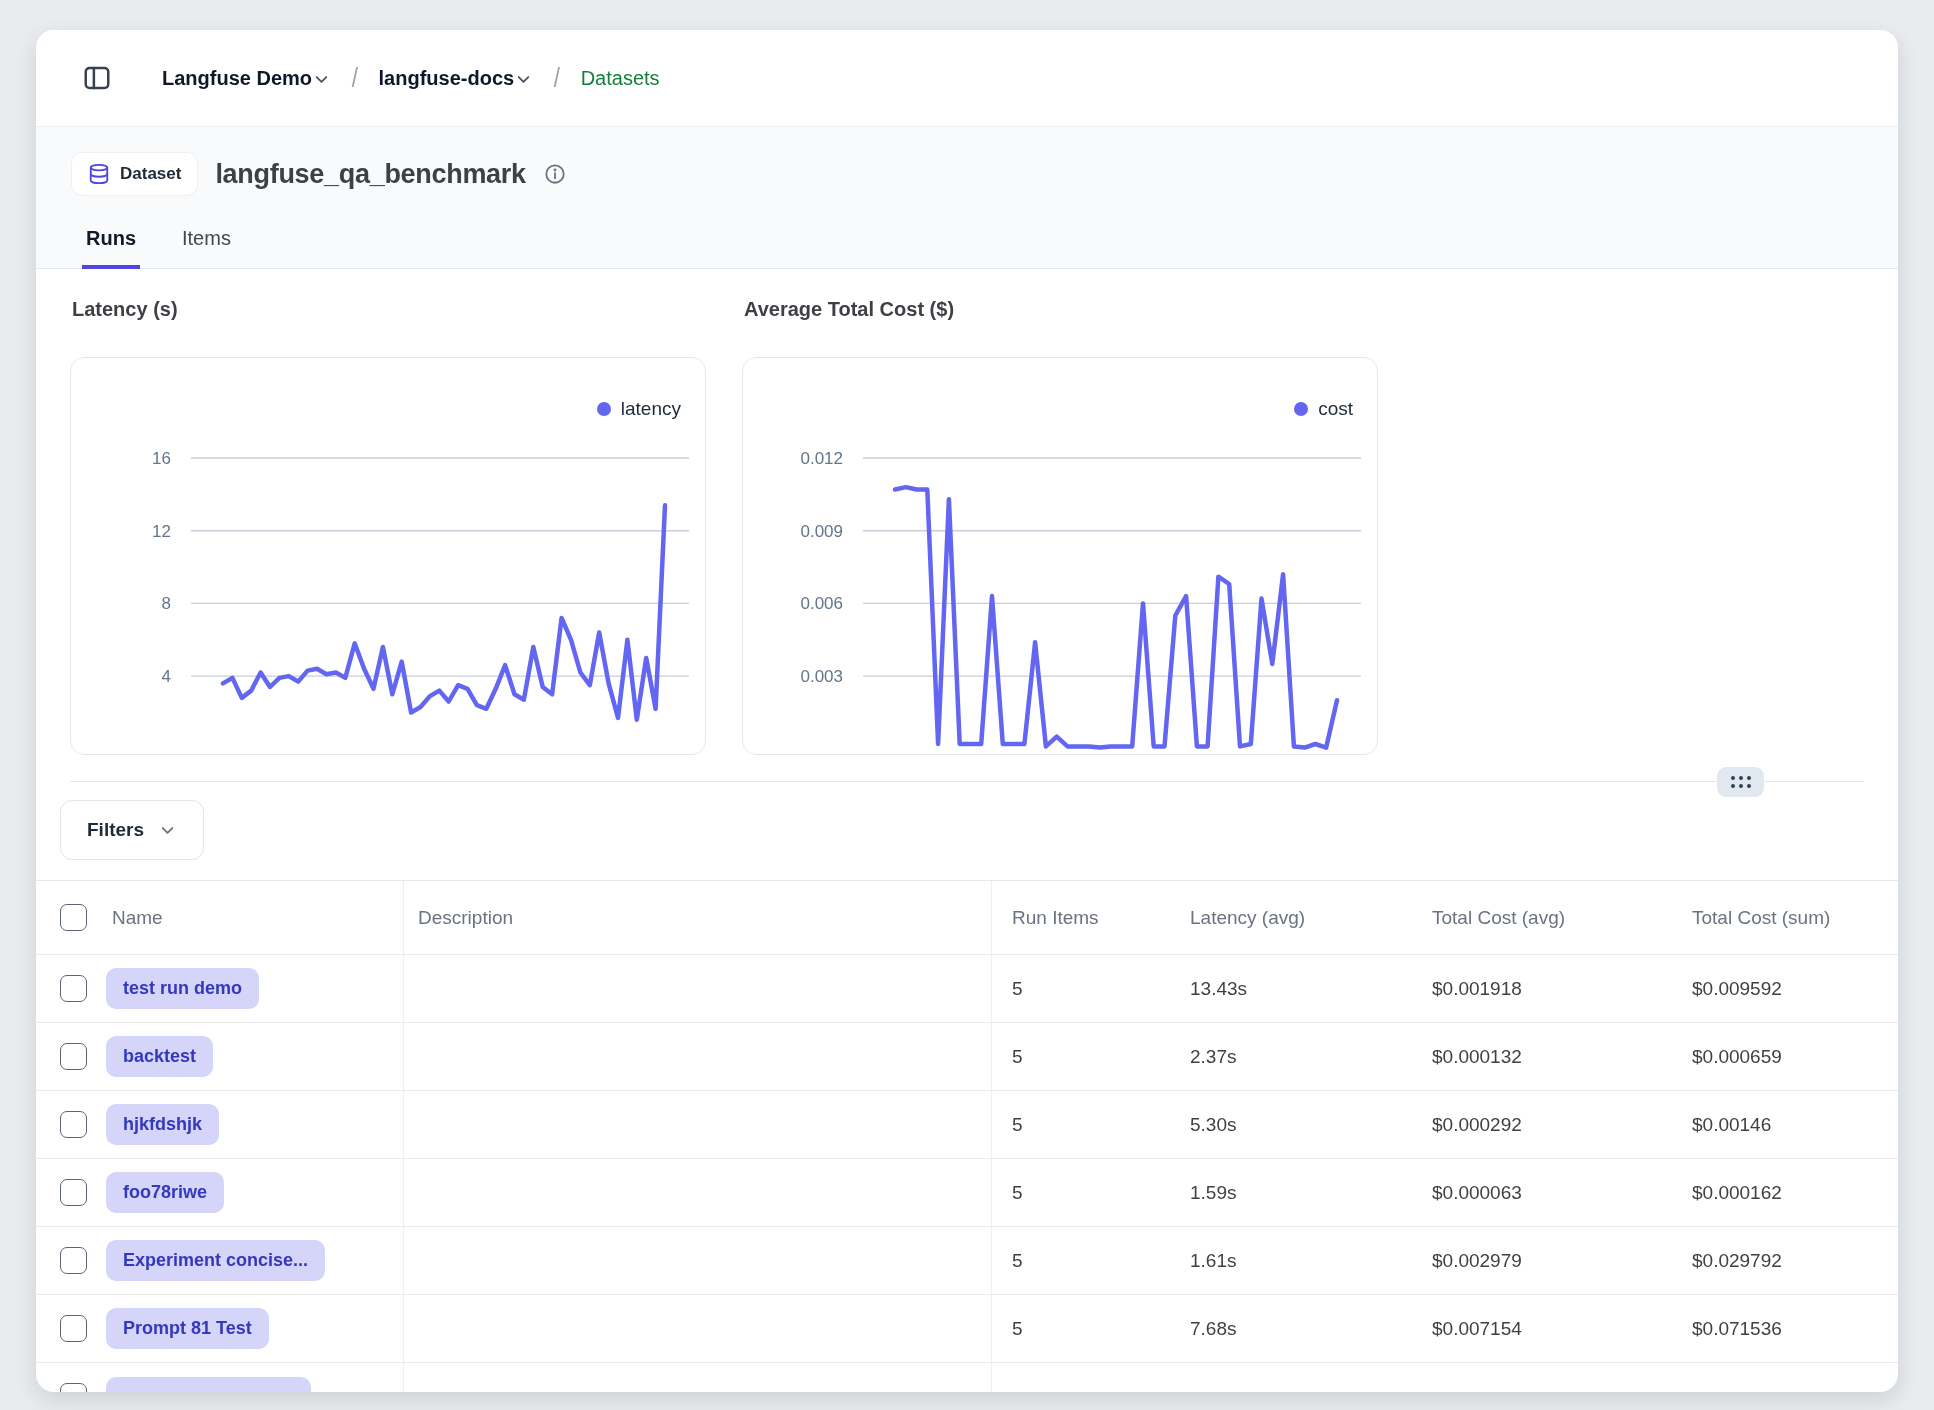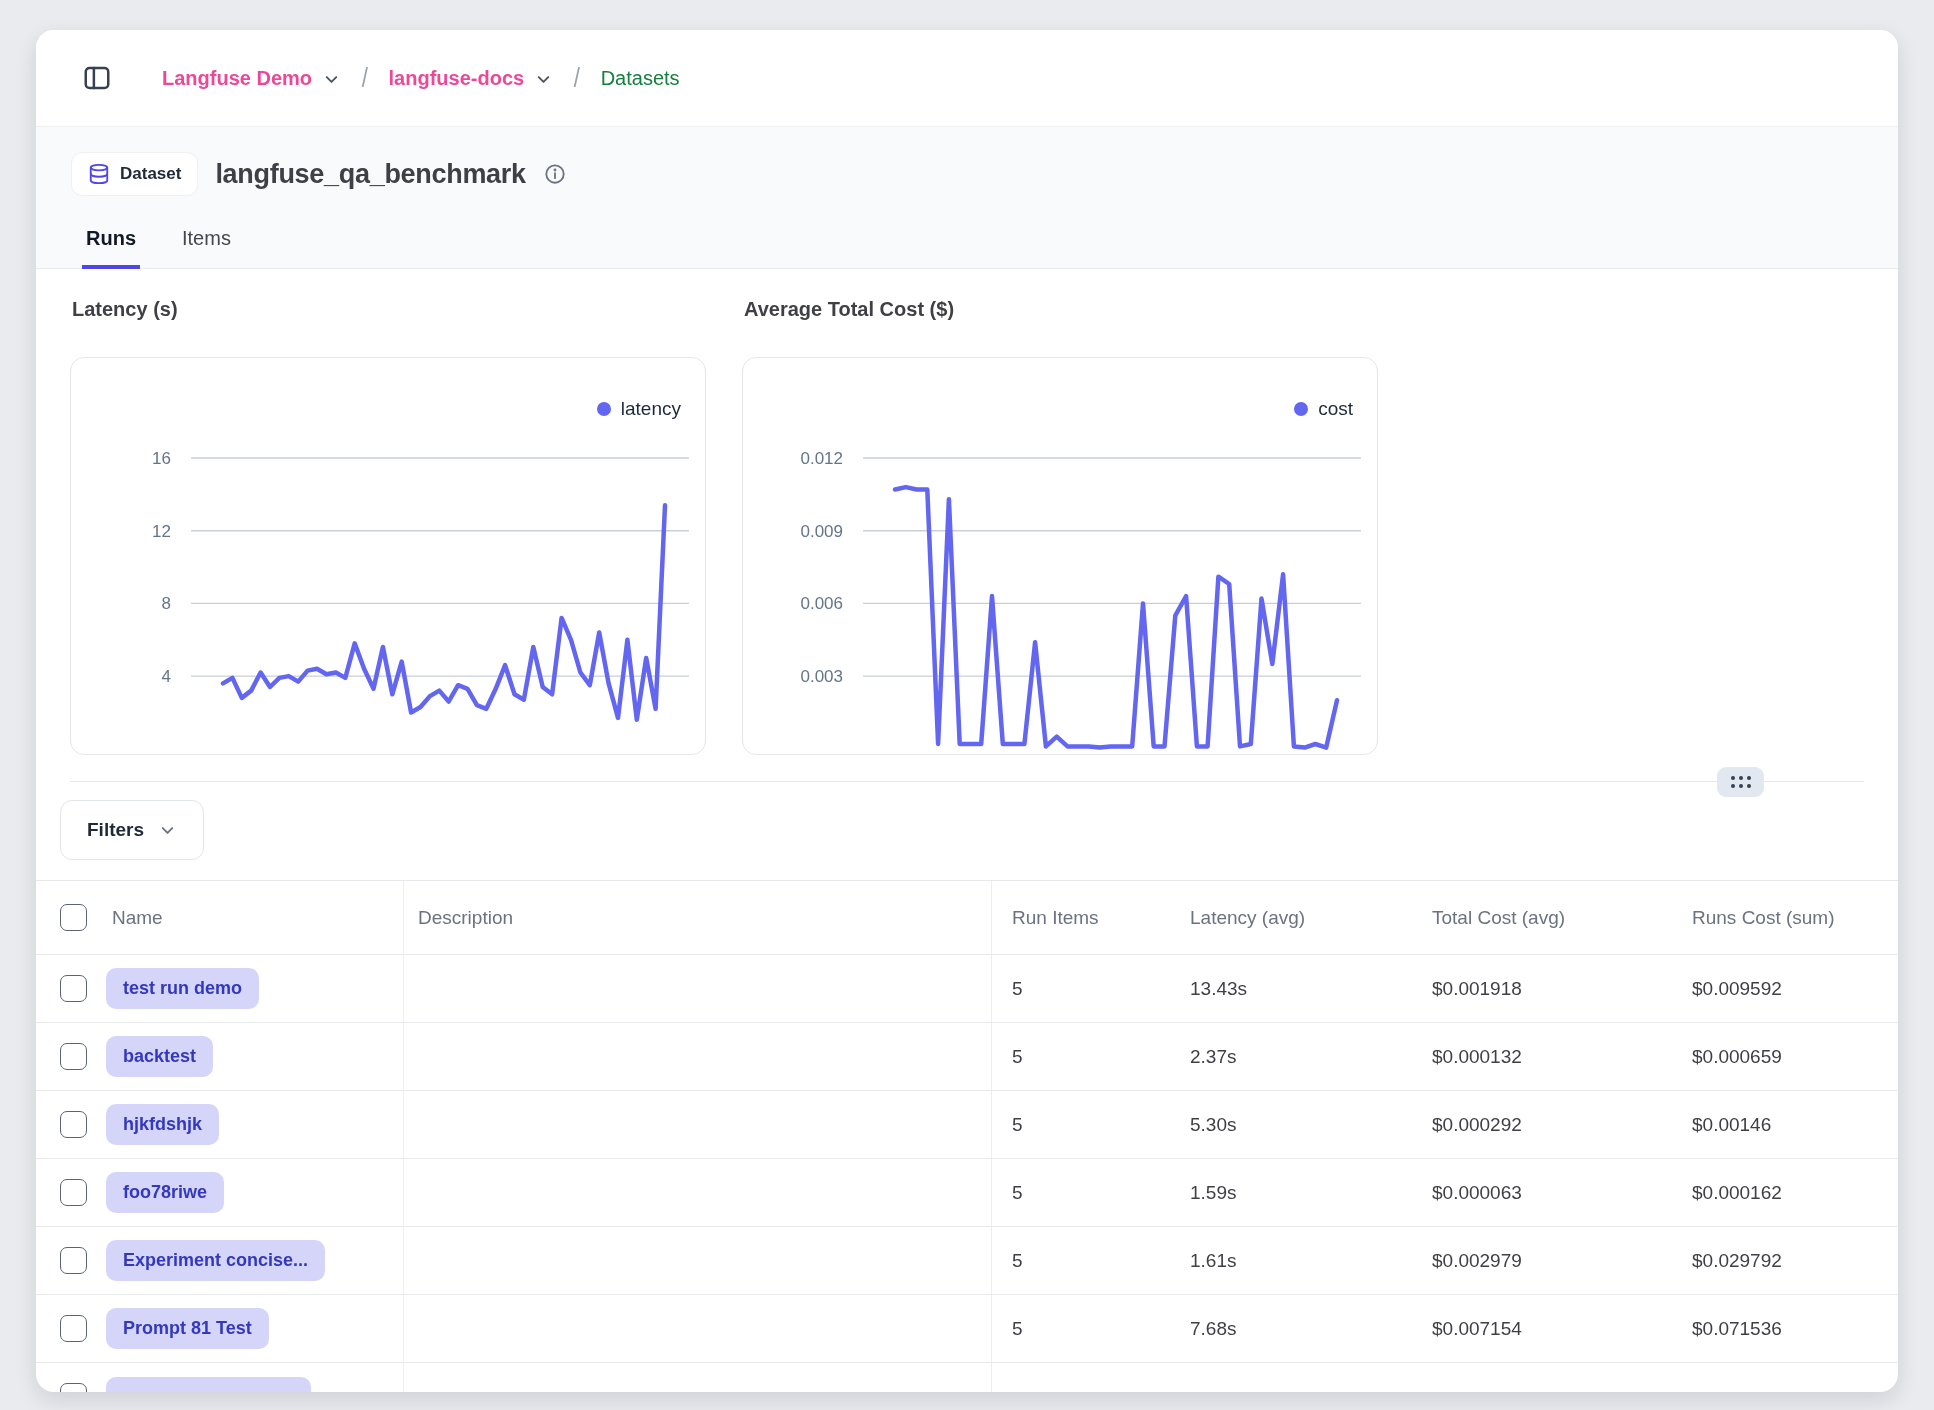--- a/index.html
+++ b/index.html
@@ -7,21 +7,21 @@
 
   .app-card {
     position:absolute; left:36px; top:30px; width:1862px; height:1362px;
     background:#fff; border-radius:18px; overflow:hidden;
     box-shadow:0 8px 22px rgba(16,24,40,.12);
   }
 
   
   .topbar { height:97px; display:flex; align-items:center; padding:0 40px; background:#fff; border-bottom:1px solid #eef0f3; }
   .sidebar-toggle { width:42px; height:42px; display:flex; align-items:center; justify-content:center; border-radius:8px; cursor:pointer; margin-right:44px; }
-  .crumb { display:flex; align-items:center; gap:10px; font-size:20px; font-weight:700; color:#ec4899; cursor:pointer; }
+  .crumb { display:flex; align-items:center; font-size:20px; font-weight:700; color:#0f172a; cursor:pointer; }
   .crumb .chev { display:flex; margin-top:2px; }
   .crumb-sep { font-size:27px; font-weight:300; color:#9aa1ac; margin:0 20px; transform:scaleX(.82); }
   .crumb-last { font-size:20px; font-weight:500; color:#15803d; }
 
   
   .page-head { background:#f9fafb; padding:22px 36px 0 36px; border-bottom:1px solid #e7e9ed; }
   .title-row { display:flex; align-items:center; gap:18px; height:50px; }
   .ds-badge { display:inline-flex; align-items:center; gap:10px; background:#fff; border-radius:10px; padding:10px 16px; box-shadow:0 0 0 1px #f0f1f4; }
   .ds-badge-label { font-size:17px; font-weight:700; color:#1f2937; }
   .page-title { font-size:27px; font-weight:700; color:#3f3f46; letter-spacing:-.3px; }
@@ -191,21 +191,21 @@
   <div class="runs-table">
     <div class="trow thead">
       <div class="cell cb-cell">
           <span class="checkbox"></span>
         </div>
       <div class="cell name-cell th">Name</div>
       <div class="cell desc-cell th" style="color:#6b7280">Description</div>
       <div class="cell num th" style="color:#6b7280">Run Items</div>
       <div class="cell num th" style="color:#6b7280">Latency (avg)</div>
       <div class="cell num th" style="color:#6b7280">Total Cost (avg)</div>
-      <div class="cell num th" style="color:#6b7280">Runs Cost (sum)</div>
+      <div class="cell num th" style="color:#6b7280">Total Cost (sum)</div>
     </div>
     <div id="table-body">
         <div class="trow">
     <div class="cell cb-cell">
             <span class="checkbox"></span>
           </div>
     <div class="cell name-cell">
             <span class="badge">test run demo</span>
           </div>
     <div class="cell desc-cell"></div>

